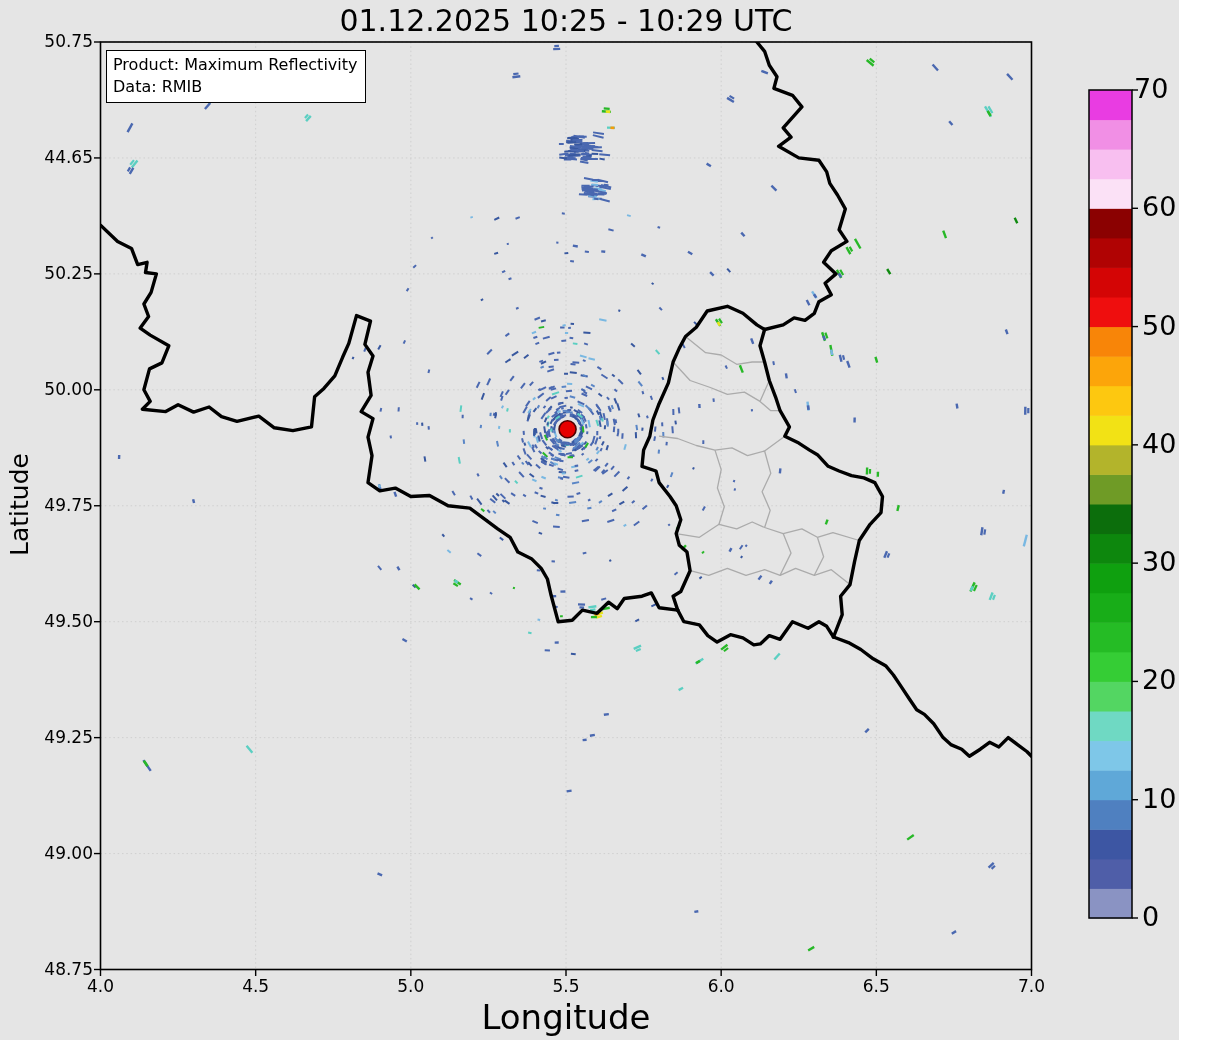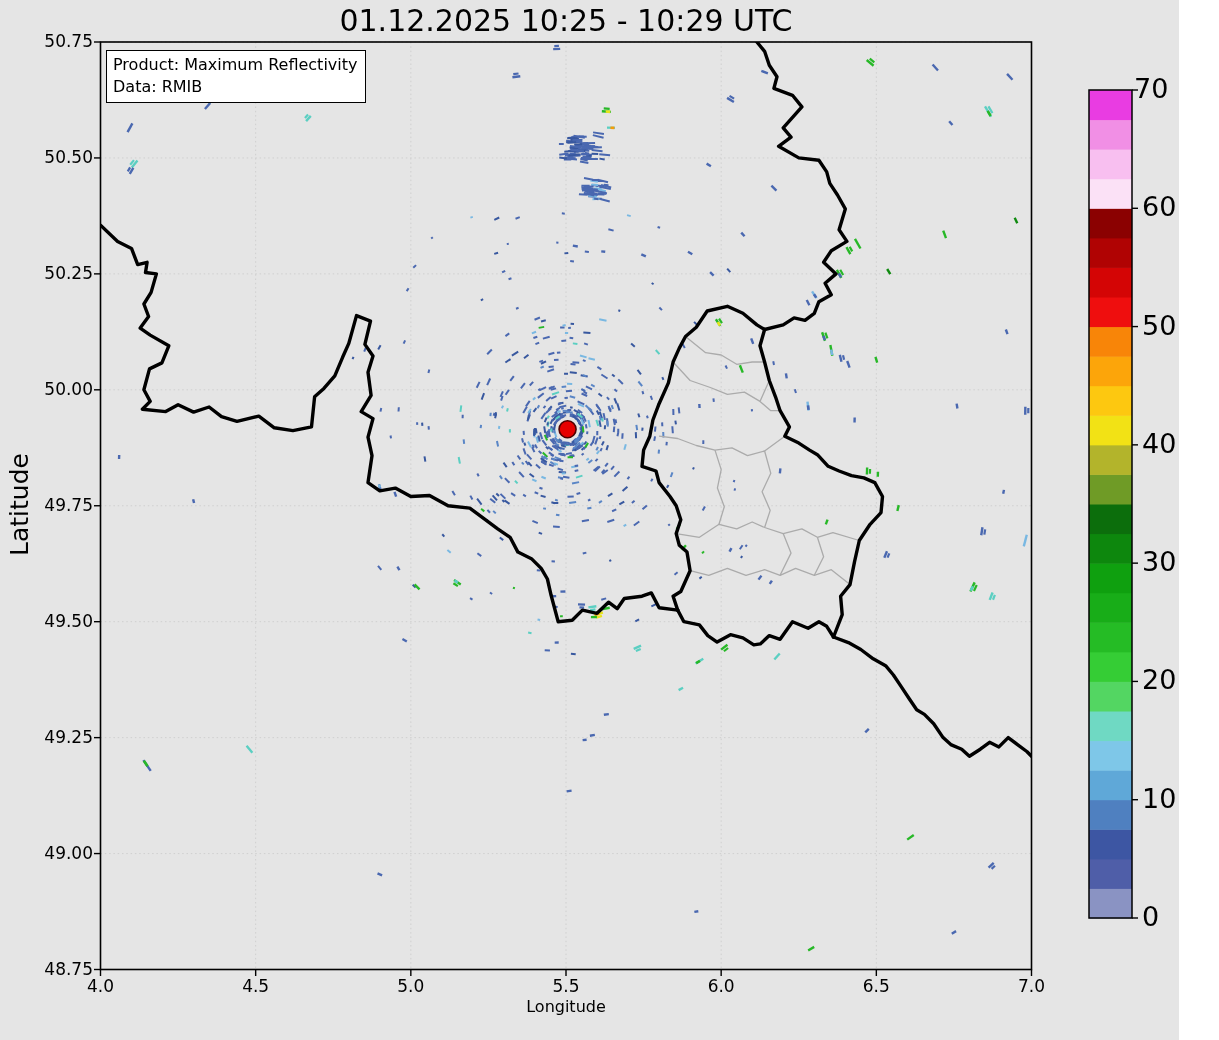--- a/index.html
+++ b/index.html
@@ -1,21 +1,21 @@
 <!DOCTYPE html>
 <html><head>
 <meta charset="utf-8">
 <style>
   html,body{margin:0;padding:0;background:#ffffff;}
   #figure{position:relative;width:1179px;height:1040px;background:#e5e5e5;
           font-family:"DejaVu Sans",sans-serif;color:#000;overflow:hidden;}
   #plot-svg{position:absolute;left:0;top:0;}
   .lbl{position:absolute;white-space:nowrap;color:#000;}
   #fig-title{left:100px;top:3px;width:932px;text-align:center;font-size:30px;}
-  #xlabel{left:100px;top:997px;width:932px;text-align:center;font-size:16px;}
+  #xlabel{left:100px;top:997px;width:932px;text-align:center;font-size:34px;}
   #ylabel{left:-51px;top:490px;width:140px;text-align:center;font-size:25px;
           transform:rotate(-90deg);}
   #cblabel{left:1137px;top:489px;width:120px;text-align:center;font-size:25px;
           transform:rotate(-90deg);}
   .xt{font-size:17px;transform:translateX(-50%);}
   .yt{font-size:17px;width:62px;text-align:right;}
   .ct{font-size:27px;}
   #anno-box{position:absolute;left:106px;top:50px;background:#ffffff;
             border:1.4px solid #000;padding:3px 8px 4px 6px;font-size:16px;line-height:1.38;}
 </style>
@@ -925,21 +925,21 @@
       <div class="lbl xt" style="left: 721.167px; top: 976px;">6.0</div>
       <div class="lbl xt" style="left: 876.333px; top: 976px;">6.5</div>
       <div class="lbl xt" style="left: 1031.5px; top: 976px;">7.0</div>
       <div class="lbl yt" style="left: 31px; top: 958.5px;">48.75</div>
       <div class="lbl yt" style="left: 31px; top: 842.562px;">49.00</div>
       <div class="lbl yt" style="left: 31px; top: 726.625px;">49.25</div>
       <div class="lbl yt" style="left: 31px; top: 610.688px;">49.50</div>
       <div class="lbl yt" style="left: 31px; top: 494.75px;">49.75</div>
       <div class="lbl yt" style="left: 31px; top: 378.812px;">50.00</div>
       <div class="lbl yt" style="left: 31px; top: 262.875px;">50.25</div>
-      <div class="lbl yt" style="left: 31px; top: 146.938px;">50.50</div>
+      <div class="lbl yt" style="left: 31px; top: 146.938px;">44.65</div>
       <div class="lbl yt" style="left: 31px; top: 31px;">50.75</div>
       <div class="lbl ct" style="left: 1142px; top: 901px;">0</div>
       <div class="lbl ct" style="left: 1142px; top: 782.714px;">10</div>
       <div class="lbl ct" style="left: 1142px; top: 664.429px;">20</div>
       <div class="lbl ct" style="left: 1142px; top: 546.143px;">30</div>
       <div class="lbl ct" style="left: 1142px; top: 427.857px;">40</div>
       <div class="lbl ct" style="left: 1142px; top: 309.571px;">50</div>
       <div class="lbl ct" style="left: 1142px; top: 191.286px;">60</div>
       <div class="lbl ct" style="left: 1134px; top: 73px;">70</div>
     </div>

